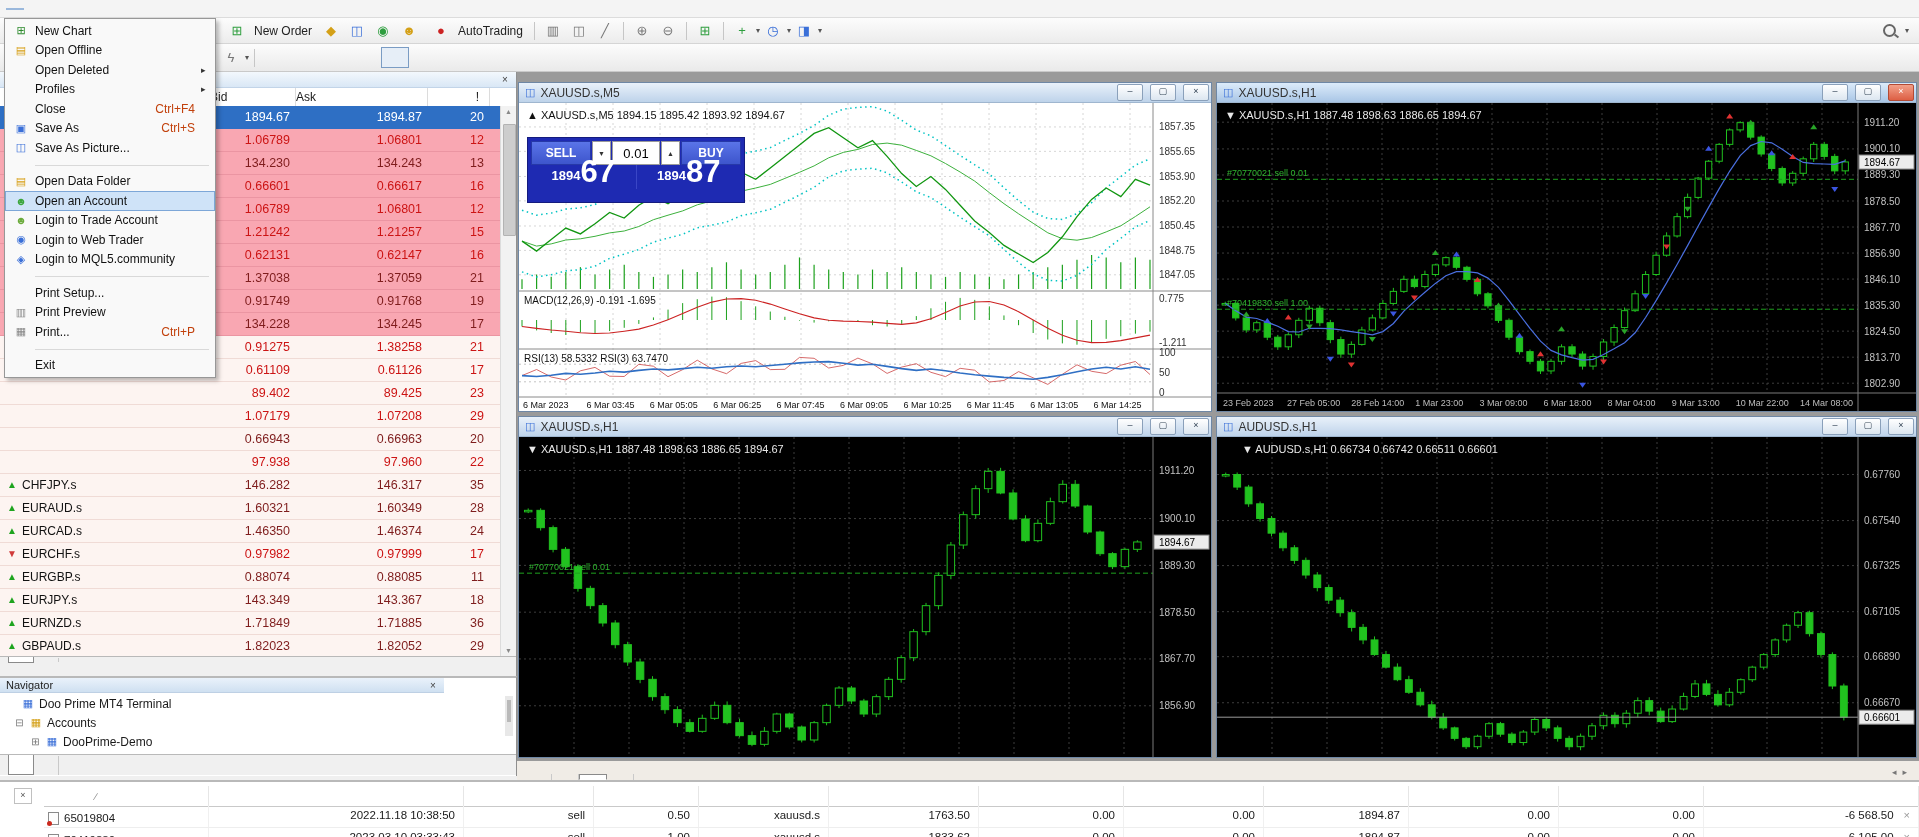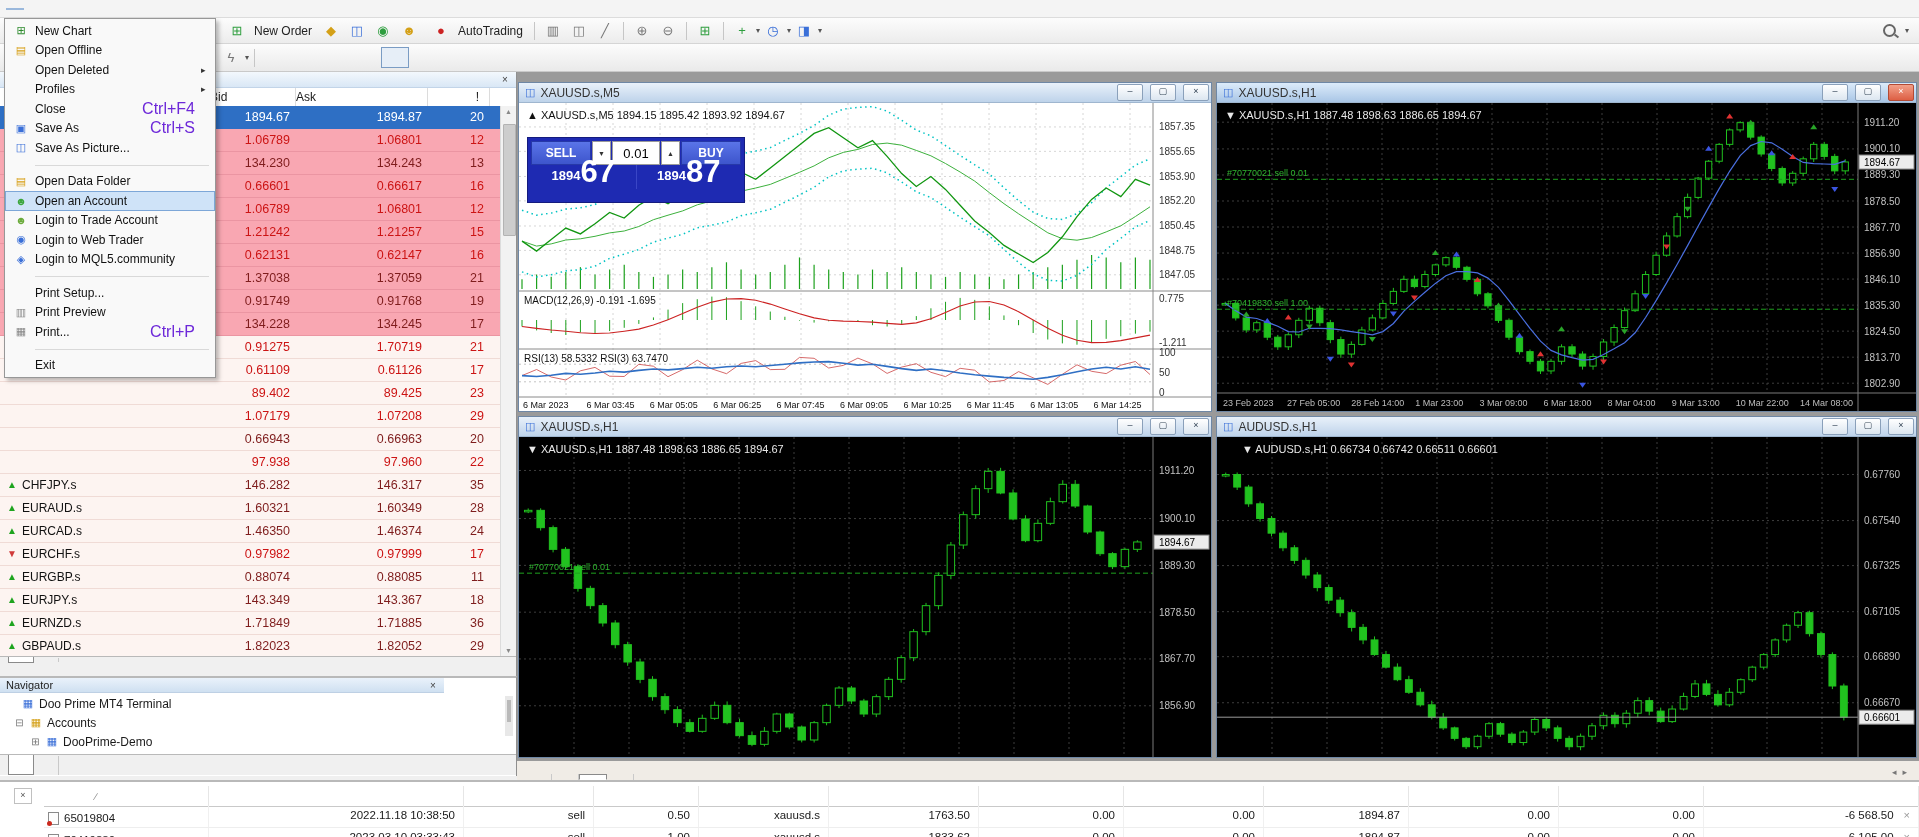--- a/index.html
+++ b/index.html
@@ -97,21 +97,21 @@
   .trow .td{font-size:11.5px;text-align:right;padding:3px 8px 0 0;border-right:1px solid #f0f0f0;box-sizing:border-box;white-space:nowrap}
   .trow .td.first{text-align:left;padding-left:4px;display:flex;align-items:center;gap:5px}
   .doc-ic{width:9px;height:11px;border:1px solid #8a8a8a;background:#fdfdfd;position:relative;display:inline-block}
   .doc-ic::after{content:"";position:absolute;left:-2px;bottom:-2px;width:5px;height:5px;border-radius:50%;background:#cc2a1e}
   .profit-x{color:#999;margin-left:10px;font-size:11px}
   
   #filemenu{left:4px;top:18px;width:210px;background:#f9f9f9;border:1px solid #979797;box-shadow:3px 3px 4px rgba(0,0,0,.25);z-index:50;padding:2px 0}
   .mi{height:19.5px;display:flex;align-items:center;padding:0 4px 0 4px;position:relative}
   .mi-icon{width:24px;text-align:center;font-size:11px}
   .mi-label{flex:1;font-size:12px;color:#111;padding-left:2px}
-  .mi-short{font-size:16px;color:#6d28d9;padding-right:6px}
+  .mi-short{font-size:12px;color:#c2410c;padding-right:6px}
   .mi-sub{width:10px;font-size:9px;color:#333}
   .mi.hl{background:#cfe3f8;outline:1px solid #7da7d8;outline-offset:-1px}
   .menu-sep{height:7px;border-bottom:1px solid #d9d9d9;margin:0 6px 6px 30px}
   .ic-newchart::before{content:"⊞";color:#2e8b2e}
   .ic-folder::before{content:"▤";color:#d8a018}
   .ic-save::before{content:"▣";color:#3a6fd8}
   .ic-pic::before{content:"◫";color:#3a6fd8}
   .ic-account::before{content:"☻";color:#3aa53a}
   .ic-login::before{content:"☻";color:#6aaa3a}
   .ic-web::before{content:"◉";color:#3a6fd8}
@@ -284,21 +284,21 @@
       <div class="num">134.228</div>
       <div class="num">134.245</div>
       <div class="num">17</div>
     </div>
       <div class="mw-row dn">
       <div class="sym">
           <span class="arr"></span>
           <span></span>
         </div>
       <div class="num">0.91275</div>
-      <div class="num">1.70719</div>
+      <div class="num">1.38258</div>
       <div class="num">21</div>
     </div>
       <div class="mw-row dn">
       <div class="sym">
           <span class="arr"></span>
           <span></span>
         </div>
       <div class="num">0.61109</div>
       <div class="num">0.61126</div>
       <div class="num">17</div>

